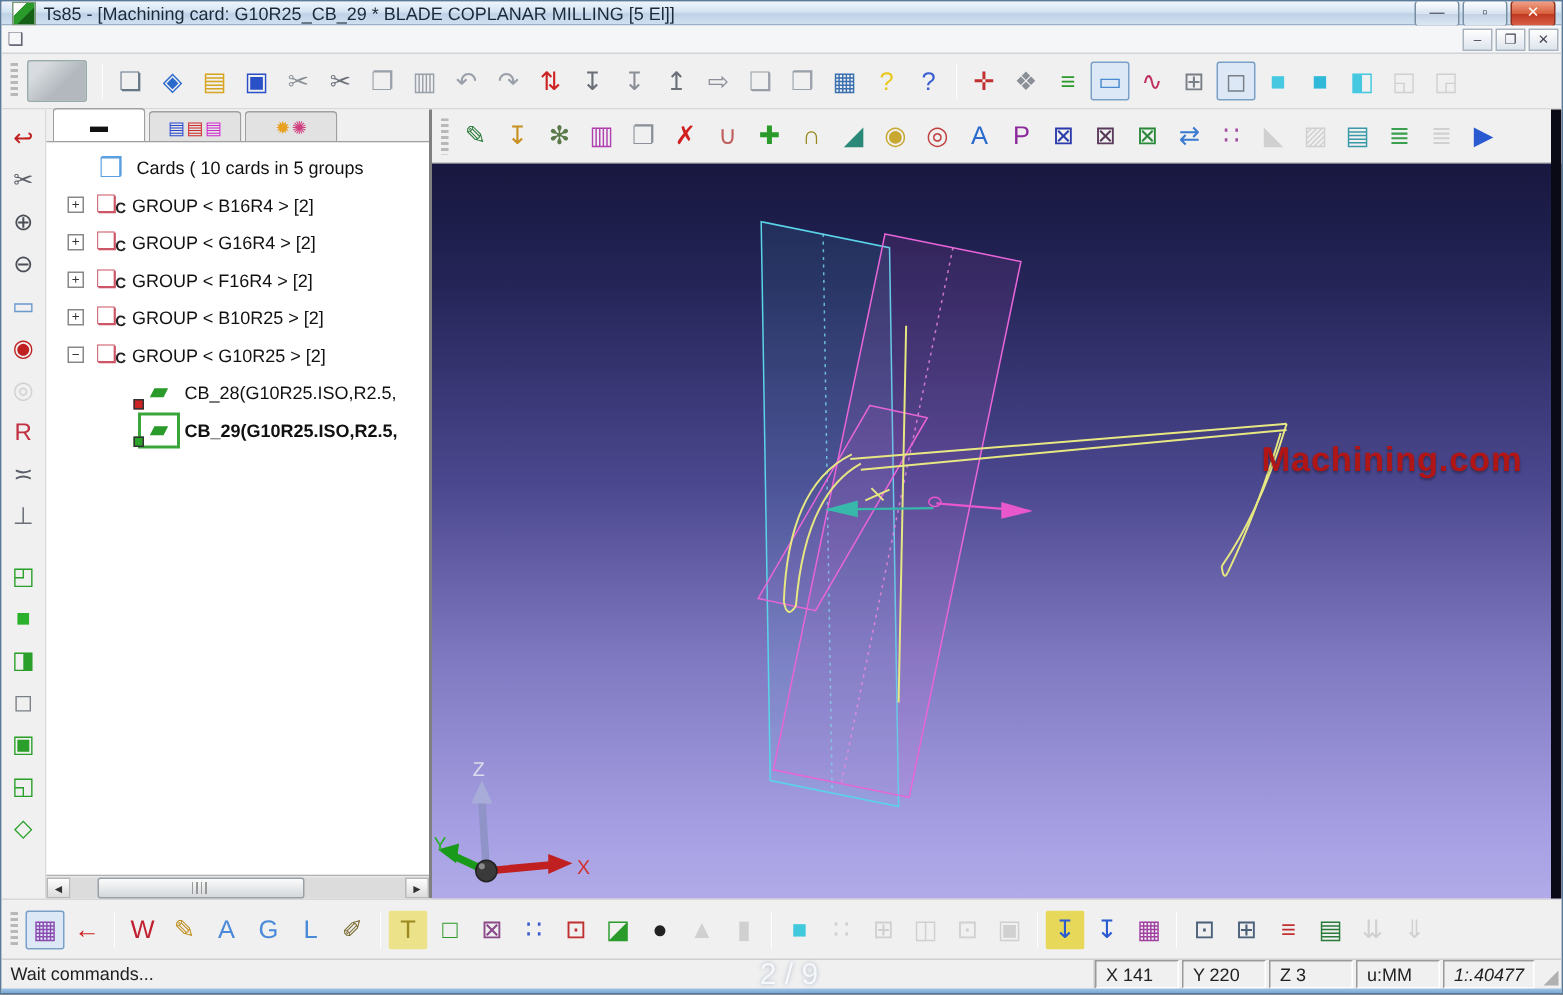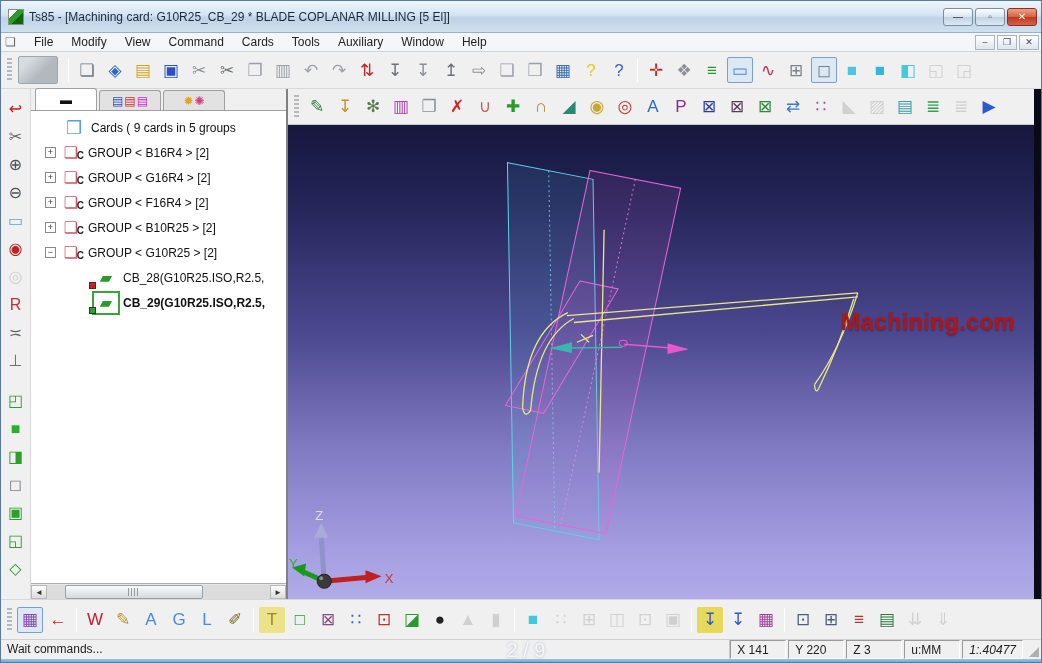--- a/index.html
+++ b/index.html
@@ -1,21 +1,21 @@
 <!DOCTYPE html>
 <html><head>
 <meta charset="utf-8">
 <style>
   html,body{margin:0;padding:0;background:#444;}
   *{box-sizing:border-box;}
   #app{position:relative;width:1042px;height:663px;background:#f0f0f0;
        font-family:"Liberation Sans",sans-serif;font-size:12px;color:#222;
        border:1px solid #5a7a9a;overflow:hidden;display:flex;flex-direction:column;}
   
-  .titlebar{height:32px;display:flex;align-items:center;padding:0 4px;
+  .titlebar{height:16px;display:flex;align-items:center;padding:0 4px;
     background:linear-gradient(180deg,#eef5fc 0%,#d5e4f2 45%,#bfd2e6 55%,#cfe0f0 100%);
     border-bottom:1px solid #9ab0c6;}
   .appicon{width:16px;height:16px;margin:0 5px 0 3px;border:1px solid #7a9a7a;
     background:linear-gradient(135deg,#ffffff 30%,#2a9a2a 30%,#2a9a2a 60%,#146014 60%);}
   .title-text{flex:1;font-size:12px;color:#1a2a3a;white-space:nowrap;overflow:hidden;}
   .winbtns{display:flex;gap:2px;}
   .wbtn{width:30px;height:18px;border:1px solid #7a8ea2;border-radius:3px;font-size:10px;
     line-height:16px;text-align:center;color:#334;
     background:linear-gradient(180deg,#fdfeff,#d8e4f0 50%,#c2d2e4 52%,#dce8f4);}
   .wbtn.close{background:linear-gradient(180deg,#f0a088,#d8603c 50%,#c03820 52%,#d86048);
@@ -113,21 +113,20 @@
     <div class="title-text">Ts85 - [Machining card: G10R25_CB_29 * BLADE COPLANAR MILLING [5 El]]</div>
     <div class="winbtns">
       <div class="wbtn">—</div>
       <div class="wbtn">▫</div>
       <div class="wbtn close">✕</div>
     </div>
   </div>
 
   <div class="menubar">
     <span class="menu-doc">❏</span>
-    <span id="menu-items"><span class="menu-item">File</span><span class="menu-item">Modify</span><span class="menu-item">View</span><span class="menu-item">Command</span><span class="menu-item">Cards</span><span class="menu-item">Tools</span><span class="menu-item">Auxiliary</span><span class="menu-item">Window</span><span class="menu-item">Help</span></span>
     <span class="spacer"></span>
     <span class="mdibtn">–</span>
     <span class="mdibtn">❐</span>
     <span class="mdibtn">✕</span>
   </div>
 
   <div class="toolbar toolbar-main">
     <div class="grip"></div>
     <div class="bigtool"></div>
     <div class="tsep"></div>
@@ -301,21 +300,21 @@
             <span style="color: rgb(208, 42, 208);">▤</span>
           </div>
           <div class="tab">
             <span style="color: rgb(232, 160, 32);">✹</span>
             <span style="color: rgb(208, 64, 128);">✺</span>
           </div>
         </div>
       <div class="tree" id="tree-rows">
           <div class="trow root">
             <span class="ico" style="color: rgb(90, 160, 224);">❒</span>
-            <span class="lbl">Cards (  9 cards in  5  groups</span>
+            <span class="lbl">Cards (  10 cards in  5  groups</span>
           </div>
           <div class="trow group">
             <span class="exp">+</span>
             <span class="ico" style="color: rgb(204, 85, 102);">❏<span class="cc">C</span></span>
             <span class="lbl">GROUP &lt; B16R4 &gt; [2]</span>
           </div>
           <div class="trow group">
             <span class="exp">+</span>
             <span class="ico" style="color: rgb(204, 85, 102);">❏<span class="cc">C</span></span>
             <span class="lbl">GROUP &lt; G16R4 &gt; [2]</span>

